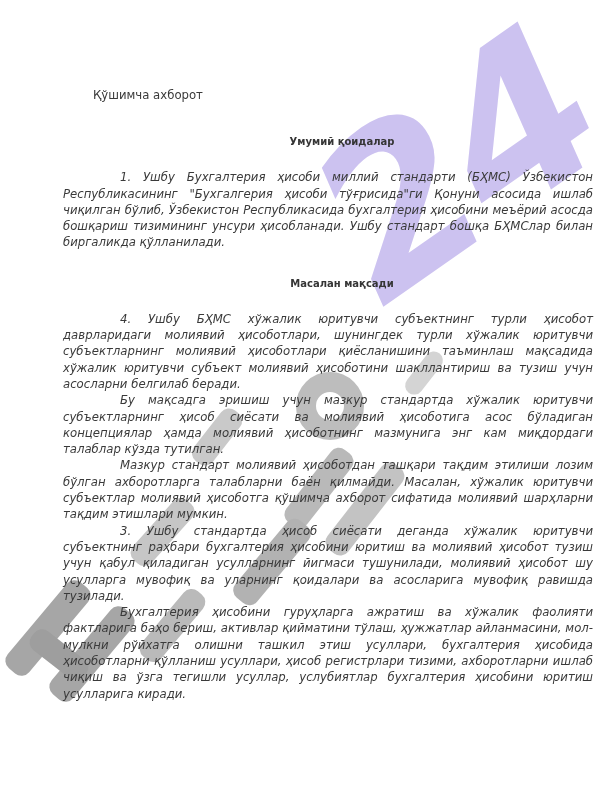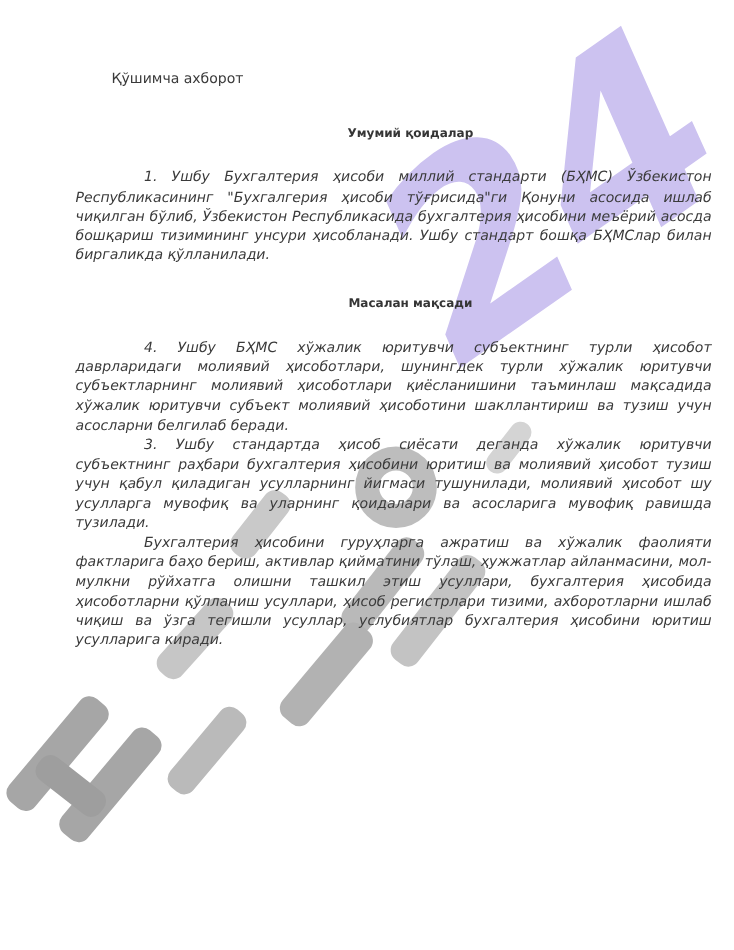--- a/index.html
+++ b/index.html
@@ -19,21 +19,21 @@
   .b5{left:150px;top:492px;width:25px;height:80px;background:#c6c6c6;transform:rotate(42deg);}
   .b6{left:160px;top:583px;width:25px;height:85px;background:#bababa;transform:rotate(40deg);}
   .b7{left:34px;top:572px;width:28px;height:112px;background:#a6a6a6;transform:rotate(40deg);}
   .b8{left:78px;top:598px;width:28px;height:112px;background:#a6a6a6;transform:rotate(40deg);}
   .b9{left:47px;top:622px;width:24px;height:66px;background:#9e9e9e;transform:rotate(-52deg);}
   .b10{left:415px;top:348px;width:18px;height:50px;background:#d4d4d4;transform:rotate(38deg);}
   .b11{left:205px;top:405px;width:24px;height:64px;background:#c9c9c9;transform:rotate(38deg);}
   
   .content{position:absolute;left:63px;top:0;width:530px;z-index:2;
            color:#3a3a3a;font-size:11.7px;line-height:16.3px;}
-  .note{margin-top:57px;padding-left:30px;}
+  .note{margin-top:87px;padding-left:30px;}
   .h{font-size:10px;font-weight:bold;text-align:center;padding-left:28px;
      color:#353535;margin:0;line-height:16px;}
   .h-general{margin-top:31px;}
   .h-purpose{margin-top:25px;}
   .para{margin:0;text-align:justify;text-indent:57px;font-style:italic;}
   .after-h{margin-top:19px;}
 </style>
 </head>
 <body>
 
@@ -57,17 +57,19 @@
   <div class="content">
     <div class="note">Қўшимча ахборот</div>
 
     <div class="h h-general">Умумий қоидалар</div>
 
     <p class="para after-h">1. Ушбу Бухгалтерия ҳисоби миллий стандарти (БҲМС) Ўзбекистон Республикасининг "Бухгалгерия ҳисоби тўғрисида"ги Қонуни асосида ишлаб чиқилган бўлиб, Ўзбекистон Республикасида бухгалтерия ҳисобини меъёрий асосда бошқариш тизимининг унсури ҳисобланади. Ушбу стандарт бошқа БҲМСлар билан биргаликда қўлланилади.</p>
 
     <div class="h h-purpose">Масалан мақсади</div>
 
     <p class="para after-h">4. Ушбу БҲМС хўжалик юритувчи субъектнинг турли ҳисобот даврларидаги молиявий ҳисоботлари, шунингдек турли хўжалик юритувчи субъектларнинг молиявий ҳисоботлари қиёсланишини таъминлаш мақсадида хўжалик юритувчи субъект молиявий ҳисоботини шакллантириш ва тузиш учун асосларни белгилаб беради.</p>
+    <p class="para">Бу мақсадга эришиш учун мазкур стандартда хўжалик юритувчи субъектларнинг ҳисоб сиёсати ва молиявий ҳисоботига асос бўладиган концепциялар ҳамда молиявий ҳисоботнинг мазмунига энг кам миқдордаги талаблар кўзда тутилган.</p>
+    <p class="para">Мазкур стандарт молиявий ҳисоботдан ташқари тақдим этилиши лозим бўлган ахборотларга талабларни баён қилмайди. Масалан, хўжалик юритувчи субъектлар молиявий ҳисоботга қўшимча ахборот сифатида молиявий шарҳларни тақдим этишлари мумкин.</p>
     <p class="para">3. Ушбу стандартда ҳисоб сиёсати деганда хўжалик юритувчи субъектнинг раҳбари бухгалтерия ҳисобини юритиш ва молиявий ҳисобот тузиш учун қабул қиладиган усулларнинг йигмаси тушунилади, молиявий ҳисобот шу усулларга мувофиқ ва уларнинг қоидалари ва асосларига мувофиқ равишда тузилади.</p>
     <p class="para">Бухгалтерия ҳисобини гуруҳларга ажратиш ва хўжалик фаолияти фактларига баҳо бериш, активлар қийматини тўлаш, ҳужжатлар айланмасини, мол-мулкни рўйхатга олишни ташкил этиш усуллари, бухгалтерия ҳисобида ҳисоботларни қўлланиш усуллари, ҳисоб регистрлари тизими, ахборотларни ишлаб чиқиш ва ўзга тегишли усуллар, услубиятлар бухгалтерия ҳисобини юритиш усулларига киради.</p>
   </div>
 
 </div>
 
 </body></html>

